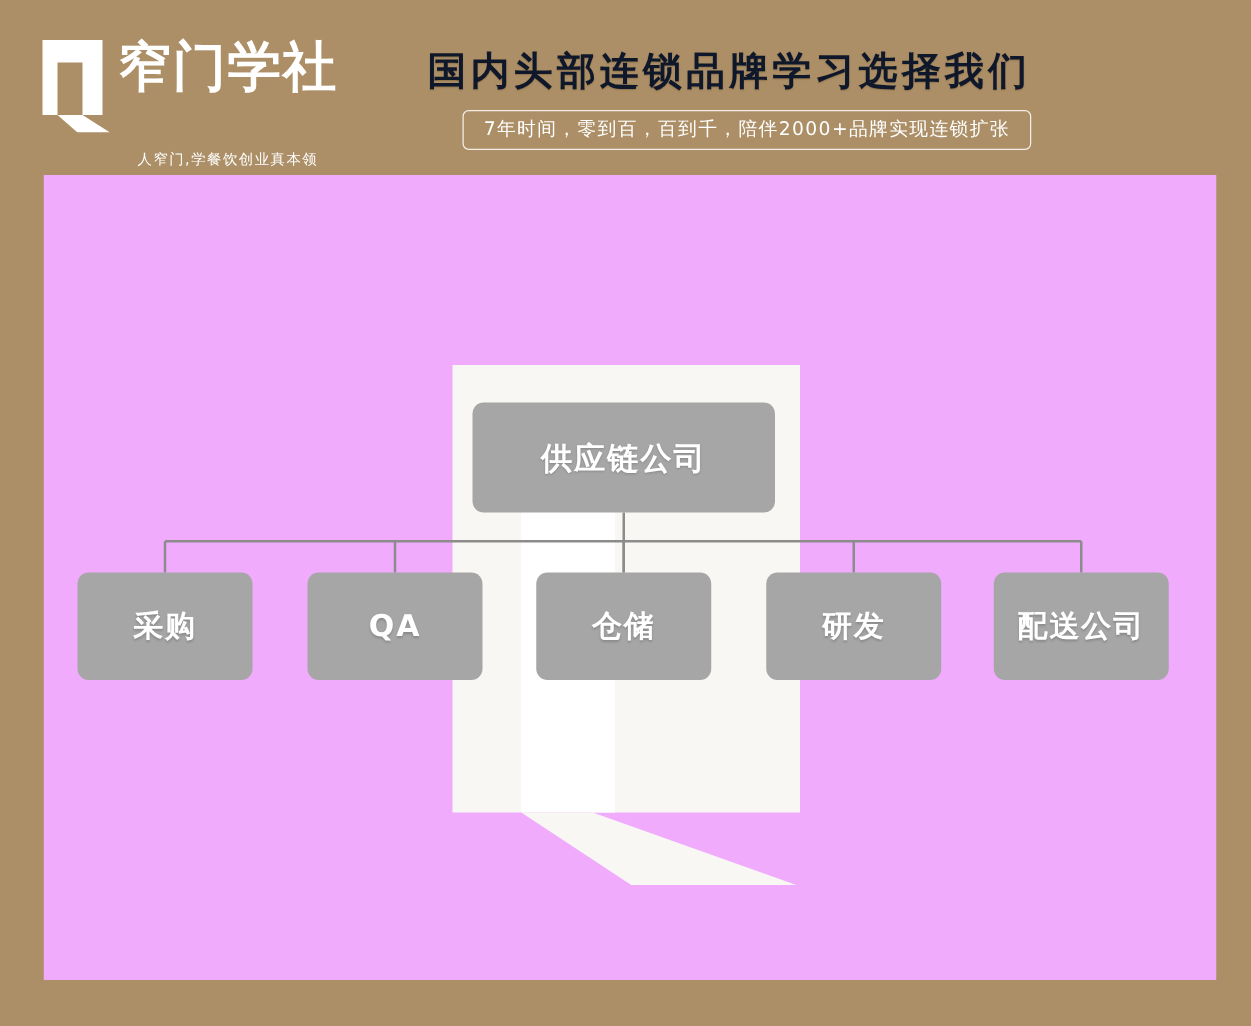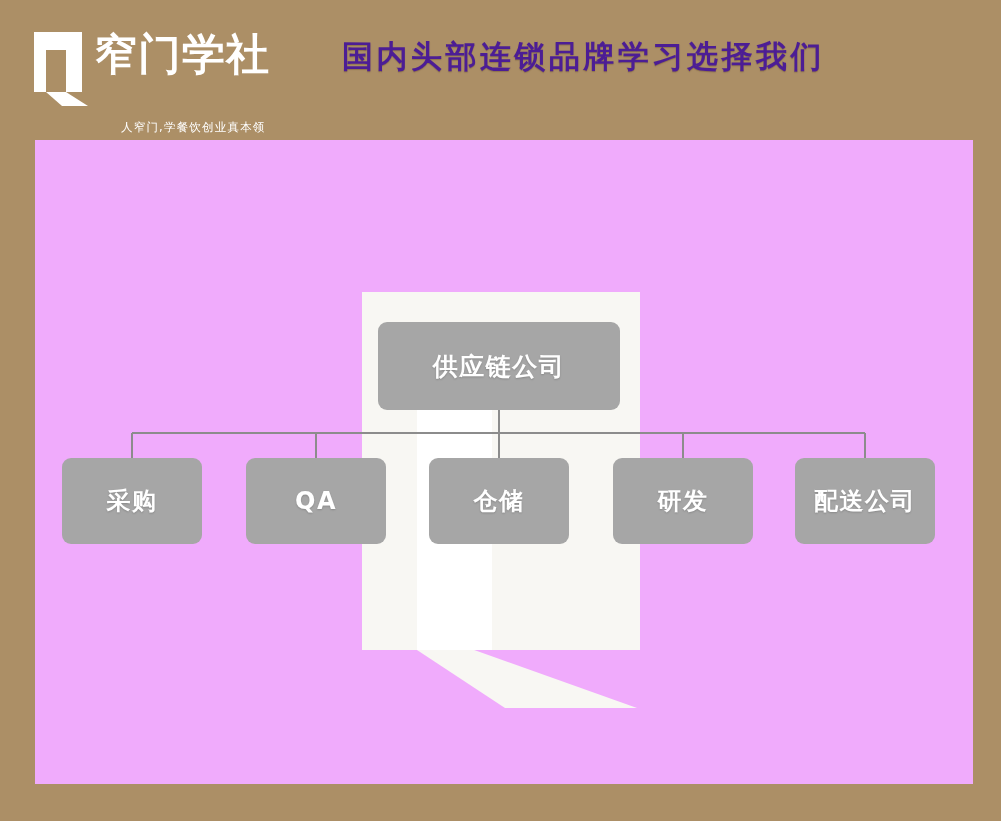--- a/index.html
+++ b/index.html
@@ -61,28 +61,27 @@
   }
   .brand-tagline {
     position: absolute;
     left: 78px;
     top: 94px;
     color: #ffffff;
     font-size: 11.5px;
     letter-spacing: 1.2px;
     white-space: nowrap;
     font-family: "DejaVu Sans", "Liberation Sans", sans-serif;
-    margin-left: 11px;
   }
 
   .headline {
     position: absolute;
     right: 22px;
     top: 36px;
-    color: #4c1d95;
+    color: #0f172a;
     font-size: 31px;
     font-weight: 700;
     letter-spacing: 3.5px;
     white-space: nowrap;
     font-family: "DejaVu Sans", "Liberation Sans", sans-serif;
     text-shadow: 0 1px 1px rgba(90,65,35,0.35);
   }
   .subhead {
     position: absolute;
     right: 22px;
@@ -209,20 +208,21 @@
           <path d="M2 2 H50 V62 H2 Z" fill="#ffffff"></path>
           <path d="M14 20 H34 V62 H14 Z" fill="#ac8f66"></path>
           <path d="M14 62 H34 L56 76 H30 Z" fill="#ffffff"></path>
         </svg>
       </span>
       <div class="brand-lockup">窄门学社</div>
       <div class="brand-tagline">人窄门,学餐饮创业真本领</div>
     </div>
 
     <div class="headline">国内头部连锁品牌学习选择我们</div>
+    <div class="subhead">7年时间，零到百，百到千，陪伴2000+品牌实现连锁扩张</div>
   </div>
 
   <div class="panel">
 
     <div class="watermark">
       <div class="wm-door"></div>
       <div class="wm-inner"></div>
       <div class="wm-shadow"></div>
     </div>
 

